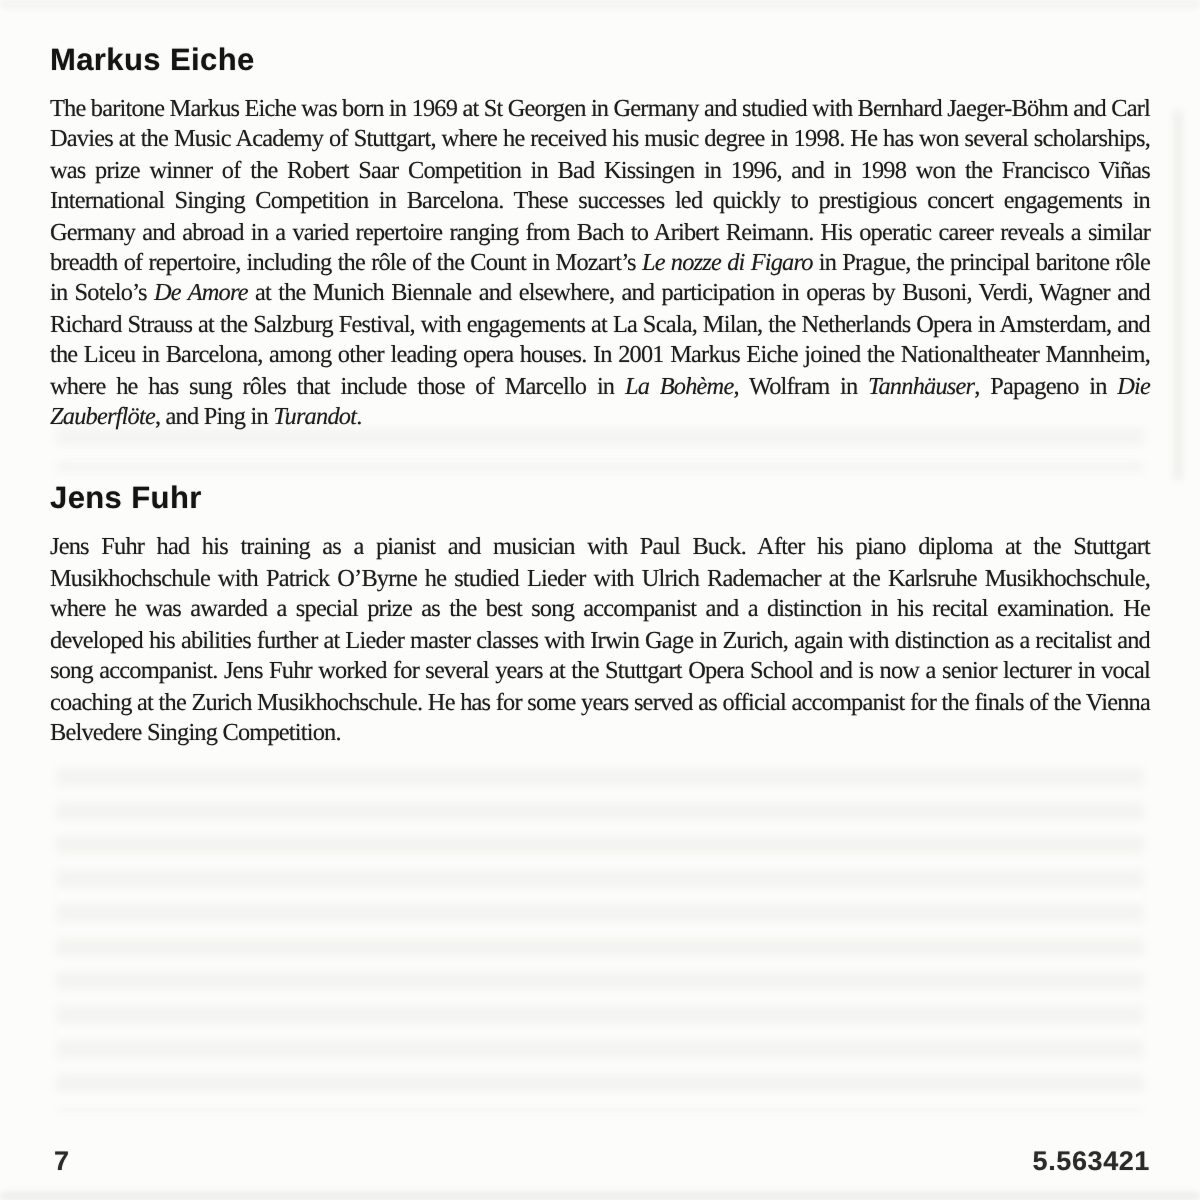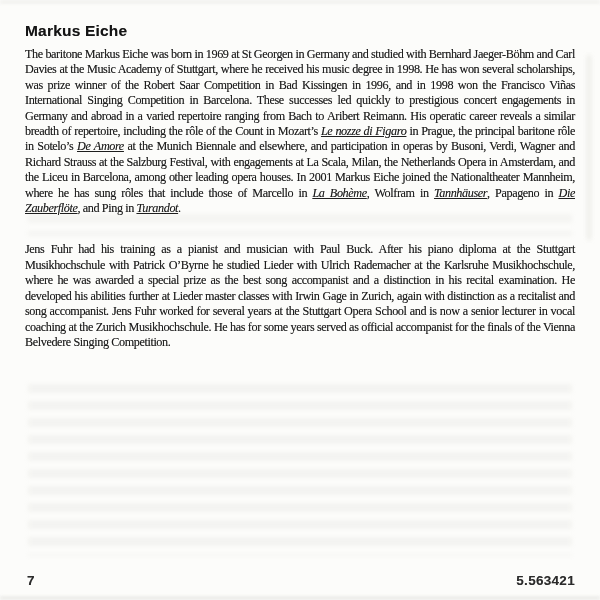--- a/index.html
+++ b/index.html
@@ -44,21 +44,21 @@
   p.bio-text {
     margin: 0;
     font-size: 12.2px;
     line-height: 15.4px;
     letter-spacing: -0.4px;
     color: #1e1e1e;
     text-align: justify;
     hyphens: none;
     text-shadow: 0 0 0.5px rgba(30,30,30,0.5);
   }
-  p.bio-text em { font-style: italic; text-decoration: underline; }
+  p.bio-text em { font-style: italic; }
   section.bio { position: relative; z-index: 2; }
   section.bio + section.bio { margin-top: 26px; }
 
   footer.page-footer {
     position: absolute;
     left: 27px; right: 25px; bottom: 12px;
     display: flex;
     justify-content: space-between;
     align-items: baseline;
     font-family: "Liberation Sans", sans-serif;
@@ -80,20 +80,21 @@
   <div class="artifact edge-right-streak"></div>
   <div class="artifact ghost-rows ghost-a"></div>
   <div class="artifact ghost-rows ghost-b"></div>
 
   <section class="bio">
     <h2 class="bio-heading">Markus Eiche</h2>
     <p class="bio-text"><span>The baritone Markus Eiche was born in 1969 at St Georgen in Germany and studied with Bernhard Jaeger-Böhm and Carl Davies at the Music Academy of Stuttgart, where he received his music degree in 1998. He has won several scholarships, was prize winner of the Robert Saar Competition in Bad Kissingen in 1996, and in 1998 won the Francisco Viñas International Singing Competition in Barcelona. These successes led quickly to prestigious concert engagements in Germany and abroad in a varied repertoire ranging from Bach to Aribert Reimann. His operatic career reveals a similar breadth of repertoire, including the rôle of the Count in Mozart’s </span><em>Le nozze di Figaro</em><span> in Prague, the principal baritone rôle in Sotelo’s </span><em>De Amore</em><span> at the Munich Biennale and elsewhere, and participation in operas by Busoni, Verdi, Wagner and Richard Strauss at the Salzburg Festival, with engagements at La Scala, Milan, the Netherlands Opera in Amsterdam, and the Liceu in Barcelona, among other leading opera houses. In 2001 Markus Eiche joined the Nationaltheater Mannheim, where he has sung rôles that include those of Marcello in </span><em>La Bohème</em><span>, Wolfram in </span><em>Tannhäuser</em><span>, Papageno in </span><em>Die Zauberflöte</em><span>, and Ping in </span><em>Turandot</em><span>.</span></p>
   </section>
 
   <section class="bio">
+    <h2 class="bio-heading">Jens Fuhr</h2>
     <p class="bio-text"><span>Jens Fuhr had his training as a pianist and musician with Paul Buck. After his piano diploma at the Stuttgart Musikhochschule with Patrick O’Byrne he studied Lieder with Ulrich Rademacher at the Karlsruhe Musikhochschule, where he was awarded a special prize as the best song accompanist and a distinction in his recital examination. He developed his abilities further at Lieder master classes with Irwin Gage in Zurich, again with distinction as a recitalist and song accompanist. Jens Fuhr worked for several years at the Stuttgart Opera School and is now a senior lecturer in vocal coaching at the Zurich Musikhochschule. He has for some years served as official accompanist for the finals of the Vienna Belvedere Singing Competition.</span></p>
   </section>
 
   <footer class="page-footer">
     <span>7</span>
     <span>5.563421</span>
   </footer>
 
 </div>
 

